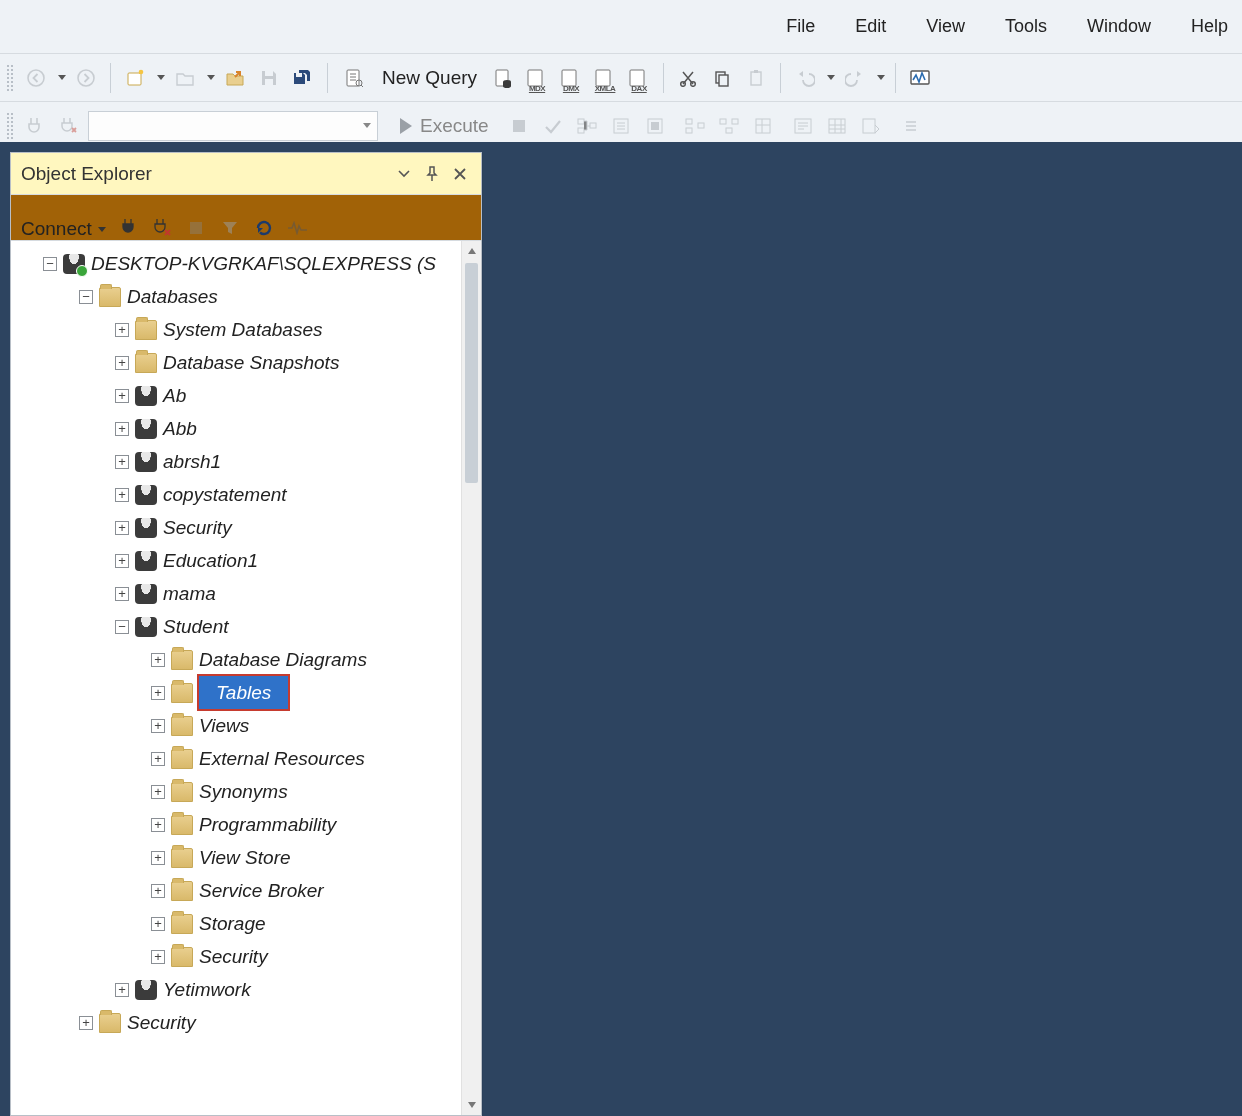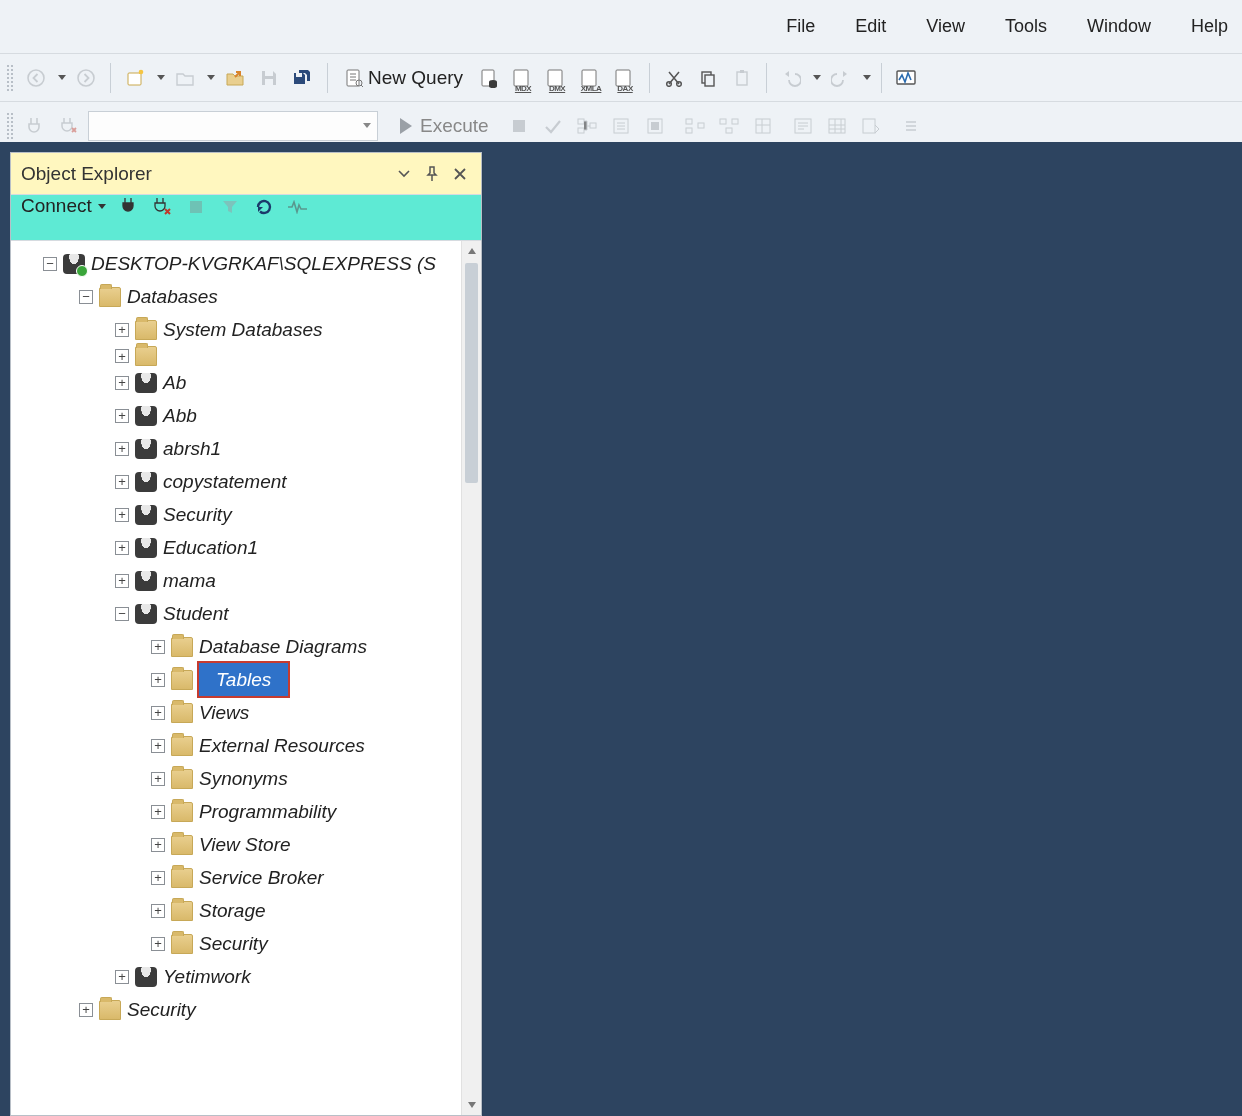--- a/index.html
+++ b/index.html
@@ -51,21 +51,21 @@
     color: #555; position: relative; cursor: default;
   }
   .tb-btn.disabled { opacity: 0.45; }
   .tb-btn svg { display: block; }
   .dd-caret {
     width: 0; height: 0; border-left: 4px solid transparent;
     border-right: 4px solid transparent; border-top: 5px solid #555;
     margin-left: 2px;
   }
   .new-query {
-    display: inline-flex; align-items: center; gap: 4px;
+    display: inline-flex; align-items: center; gap: 18px;
     font-size: 19px; padding: 0 6px; color: #222;
   }
   .tiny-label { font-size: 8px; font-weight: bold; letter-spacing: -0.5px; text-decoration: underline; }
 
   
   .toolbar2 {
     background: #eef2f6;
     height: 48px;
     display: flex; align-items: center;
     padding: 0 6px; gap: 6px;
@@ -109,22 +109,22 @@
     color: #333;
   }
   .dock-title .spacer { flex: 1; }
   .dock-title .ctl {
     width: 22px; height: 22px; display: inline-flex;
     align-items: center; justify-content: center; margin-left: 6px;
     color: #555;
   }
 
   .dock-toolbar {
-    height: 46px; background: #5eead4;
-    display: flex; align-items: flex-start; gap: 10px;
+    height: 46px; background: #a16207;
+    display: flex; align-items: flex-end; gap: 10px;
     padding: 0 10px; border-bottom: 1px solid #d6dbe0;
     font-size: 19px;
   }
   .dock-toolbar .connect { display: inline-flex; align-items: center; gap: 4px; }
   .dock-toolbar .connect .dd-caret { border-top-color: #333; }
   .dock-toolbar .ic { width: 24px; height: 24px; display: inline-flex; align-items: center; justify-content: center; }
 
   
   .tree-wrap { flex: 1; position: relative; overflow: hidden; }
   .tree {
@@ -543,20 +543,21 @@
         <div class="node">
           <span class="ind d3"></span>
             <span class="exp">+</span>
           <span class="folder-icon"></span>
           <span class="label">System Databases</span>
         </div>
         <div class="node">
           <span class="ind d3"></span>
             <span class="exp">+</span>
           <span class="folder-icon"></span>
+          <span class="label">Database Snapshots</span>
         </div>
         <div class="node">
           <span class="ind d3"></span>
             <span class="exp">+</span>
           <span class="db-icon"></span>
           <span class="label">Ab</span>
         </div>
         <div class="node">
           <span class="ind d3"></span>
             <span class="exp">+</span>

